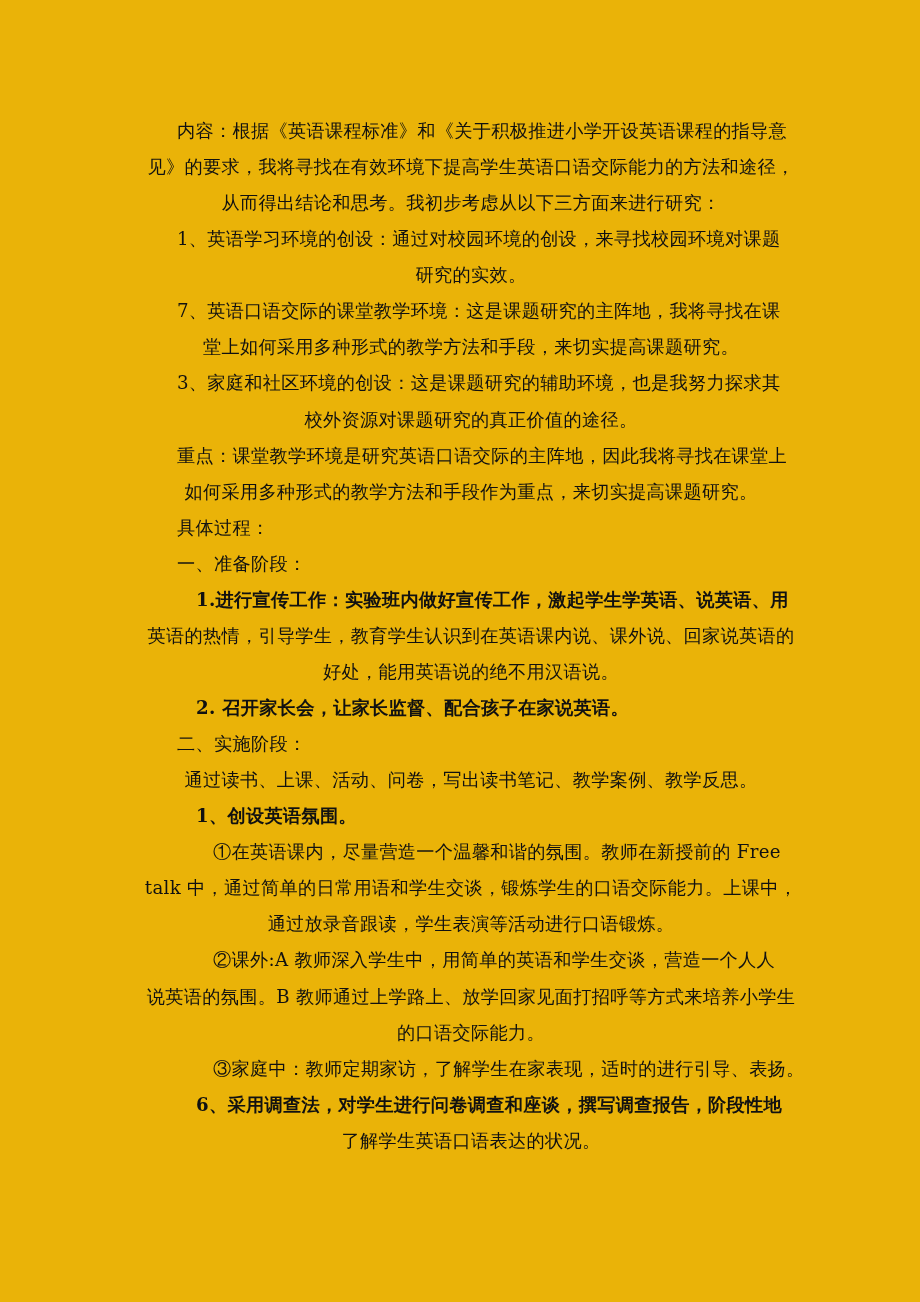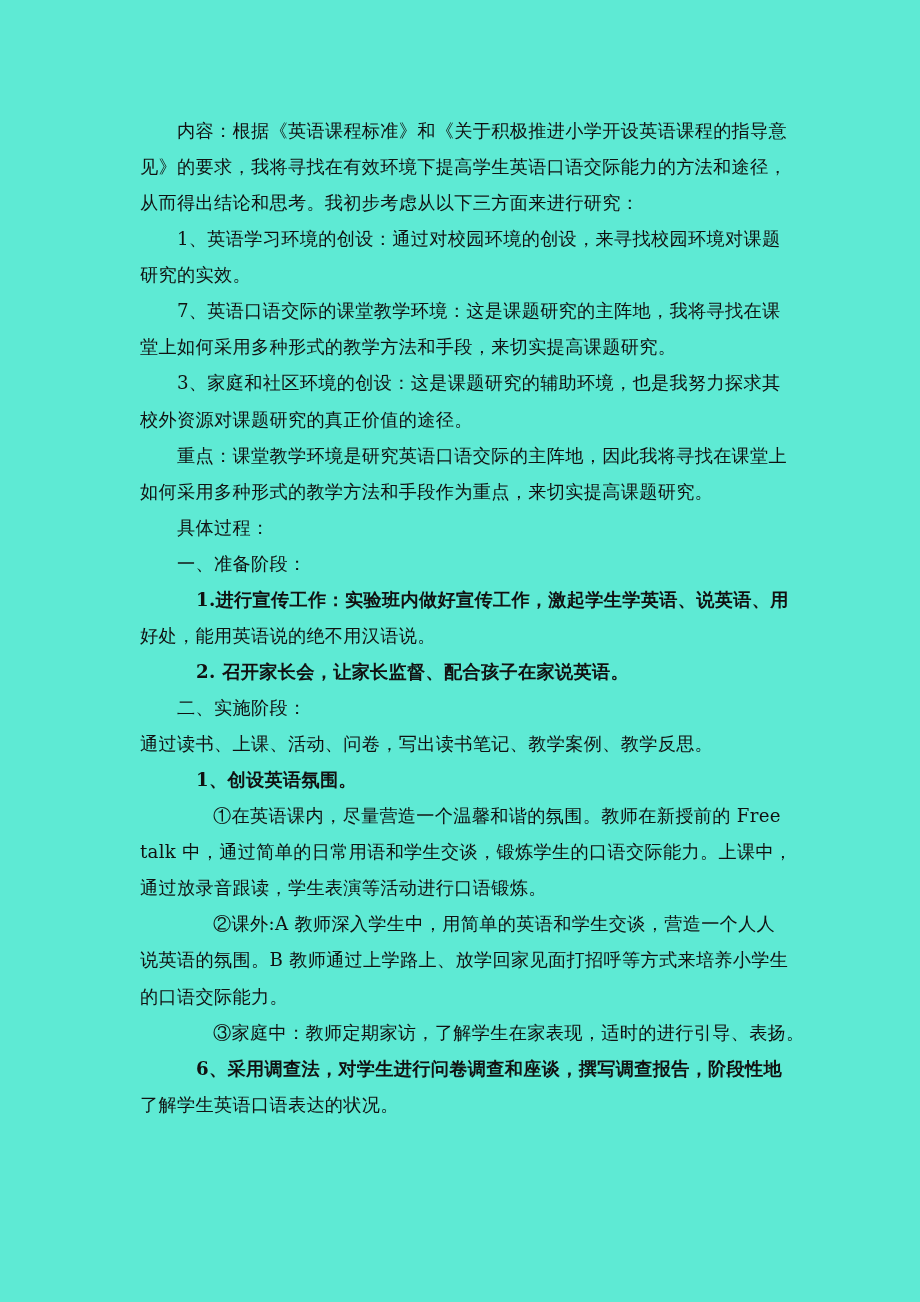--- a/index.html
+++ b/index.html
@@ -14,37 +14,37 @@
       overflow: hidden;
       font-family: "DejaVu Serif", "Liberation Serif", serif;
       color: #111111;
     }
     .page {
       position: absolute;
       left: 0;
       top: 0;
       width: 920px;
       height: 1302px;
-      background: #5eead4;
+      background: #eab308;
     }
     .text-block {
       position: absolute;
       left: 140px;
       top: 113px;
       width: 662px;
     }
     .line {
       display: block;
       height: 36.07px;
       line-height: 36.07px;
       font-size: 18.2px;
       white-space: nowrap;
       letter-spacing: 0.3px;
     }
-    .ind0 { padding-left: 0; }
+    .ind0 { padding-left: 0; text-align: center; }
     .ind2 { padding-left: 37px; }
     .ind3 { padding-left: 56px; font-weight: bold; }
     .ind4 { padding-left: 73px; }
   </style>
 </head>
 <body>
 
 <div class="page">
   <div class="text-block">
 
@@ -77,20 +77,21 @@
     <div>
       <span class="line ind2">具体过程：</span>
     </div>
 
     <div>
       <span class="line ind2">一、准备阶段：</span>
     </div>
 
     <div>
       <span class="line ind3">1.进行宣传工作：实验班内做好宣传工作，激起学生学英语、说英语、用</span>
+      <span class="line ind0">英语的热情，引导学生，教育学生认识到在英语课内说、课外说、回家说英语的</span>
       <span class="line ind0">好处，能用英语说的绝不用汉语说。</span>
     </div>
 
     <div>
       <span class="line ind3">2. 召开家长会，让家长监督、配合孩子在家说英语。</span>
     </div>
 
     <div>
       <span class="line ind2">二、实施阶段：</span>
     </div>

